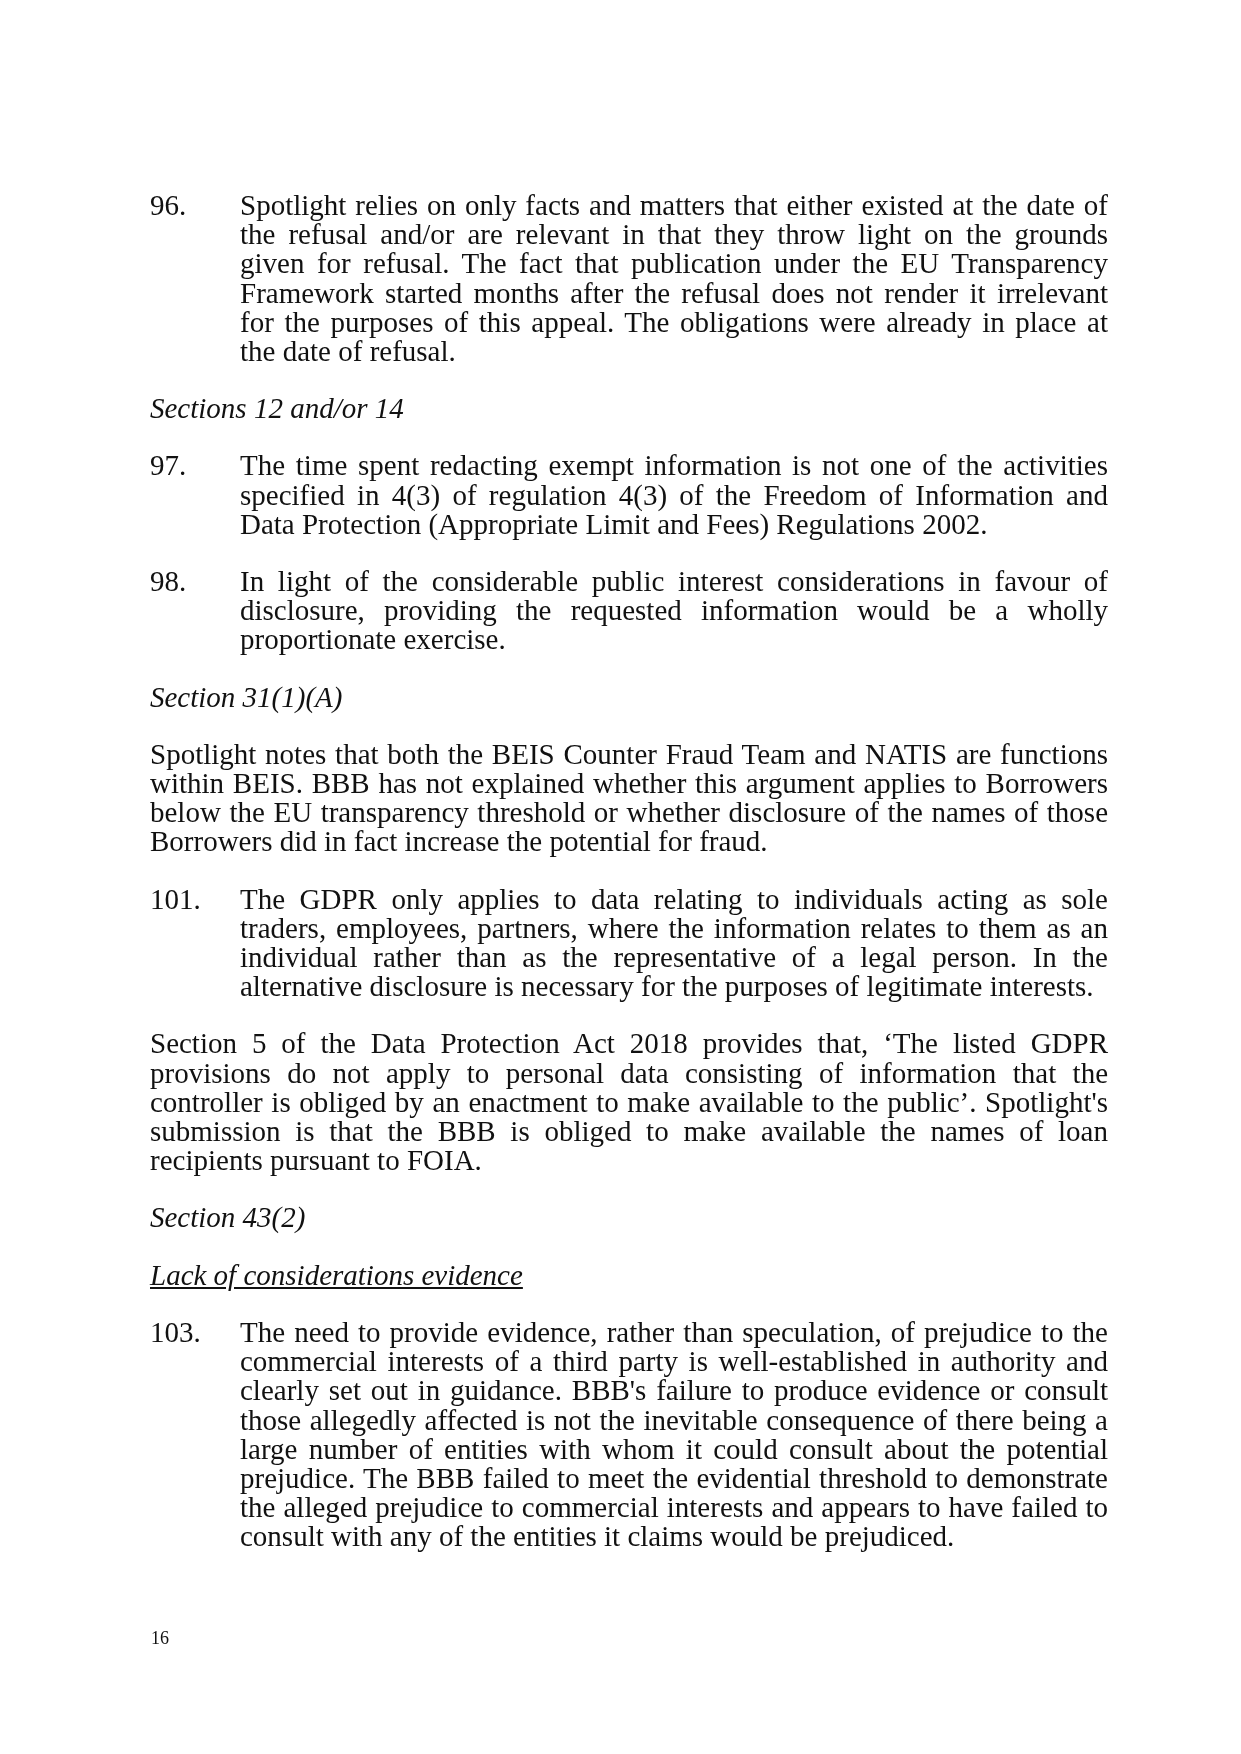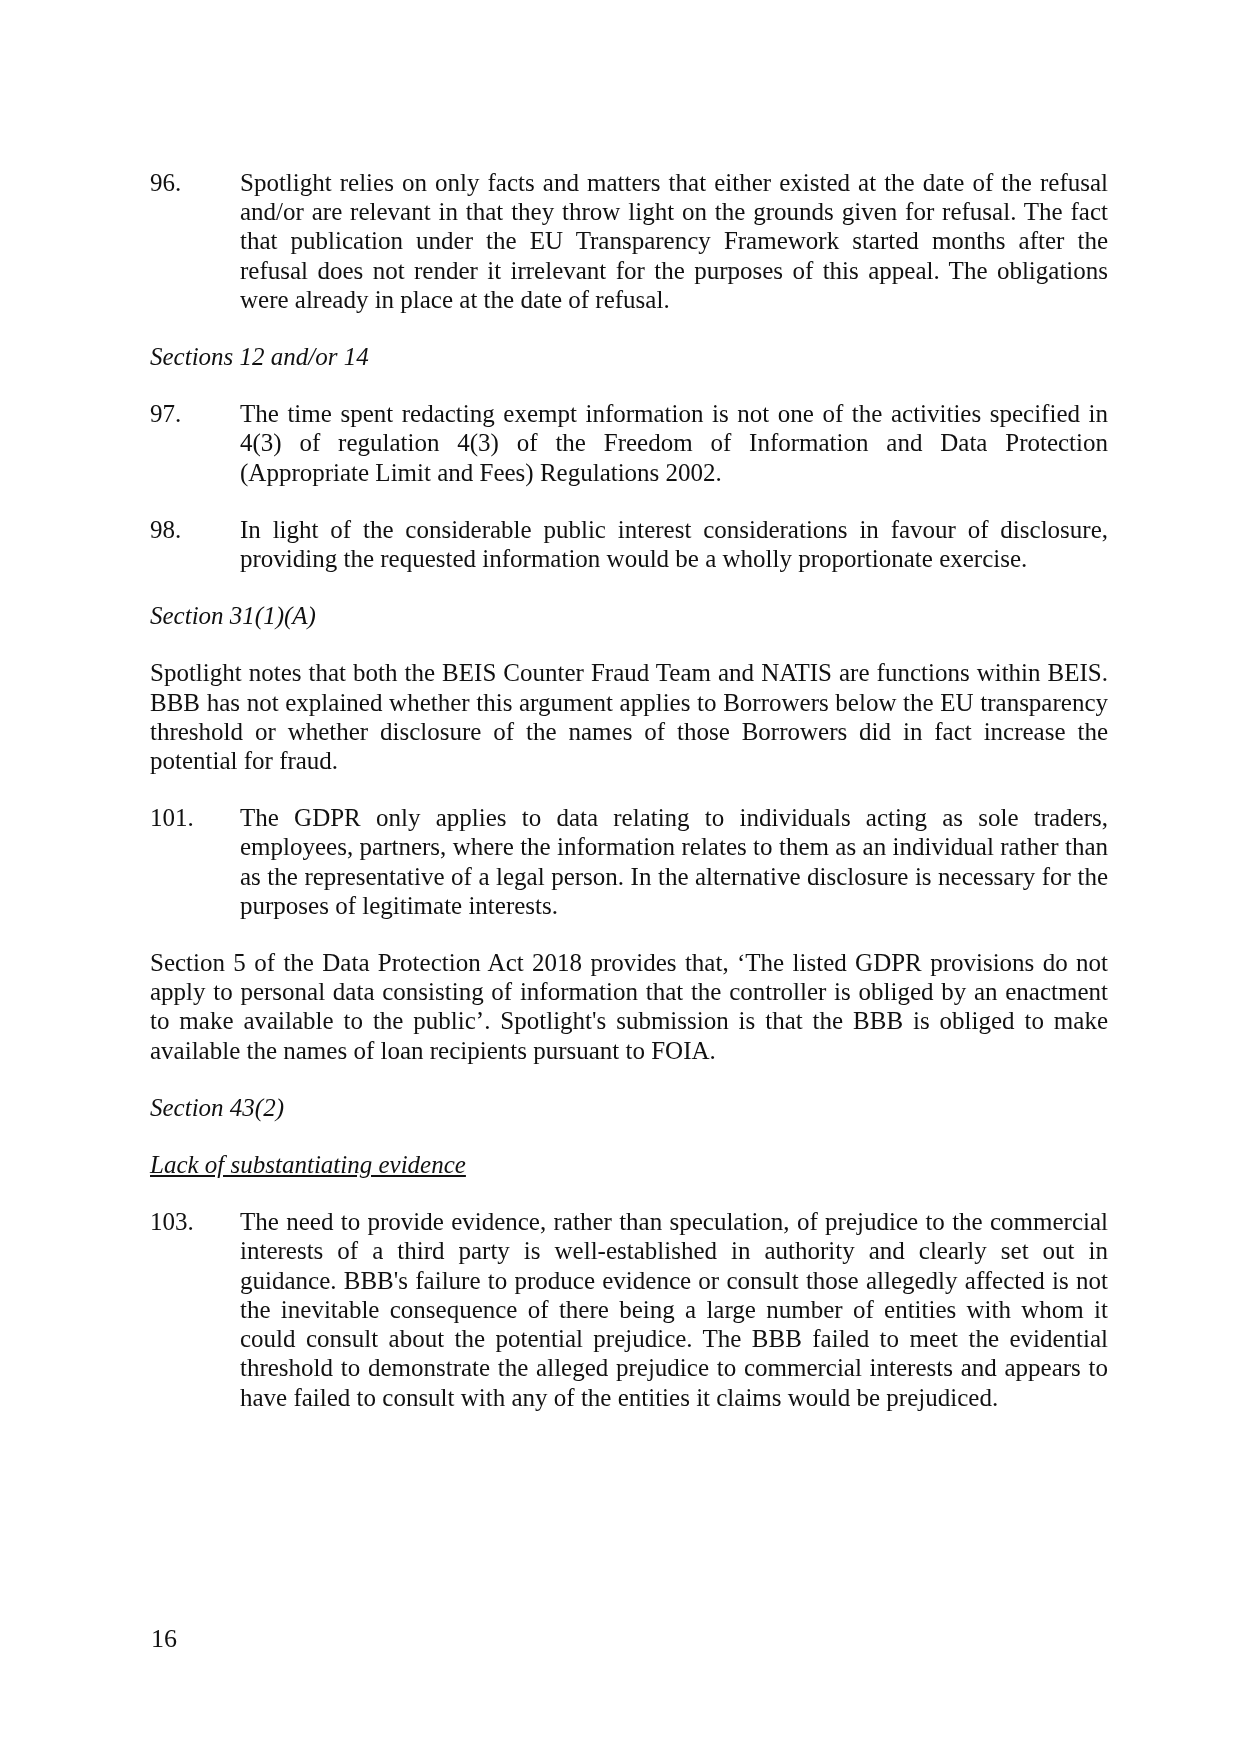--- a/index.html
+++ b/index.html
@@ -1,24 +1,24 @@
 <!DOCTYPE html>
 <html><head>
 <meta charset="utf-8">
 <style>
   html, body { margin: 0; padding: 0; background: #ffffff; }
   body { width: 1241px; height: 1754px; position: relative; overflow: hidden;
          font-family: "Liberation Serif", "DejaVu Serif", serif; color: #111111; }
-  .page { position: absolute; left: 150px; top: 168px; width: 958px; font-size: 25px; line-height: 29.2px; }
+  .page { position: absolute; left: 150px; top: 191px; width: 958px; font-size: 29px; line-height: 29.2px; }
   .para { display: flex; margin: 0 0 28px 0; }
   .num { width: 90px; flex: 0 0 90px; }
   .text { flex: 1; text-align: justify; }
   .heading { font-style: italic; margin: 0 0 28px 0; }
   .heading.ul { text-decoration: underline; }
-  .pageno { position: absolute; left: 151px; top: 1624px; font-size: 26px; line-height: 29px; }
+  .pageno { position: absolute; left: 151px; top: 1624px; font-size: 18px; line-height: 29px; }
 </style>
 </head>
 <body>
 
 <div class="page">
   <div class="para">
     <div class="num">96.</div>
     <div class="text">Spotlight relies on only facts and matters that either existed at the date of the refusal and/or are relevant in that they throw light on the grounds given for refusal. The fact that publication under the EU Transparency Framework started months after the refusal does not render it irrelevant for the purposes of this appeal. The obligations were already in place at the date of refusal.</div>
   </div>
   <div class="heading">Sections 12 and/or 14</div>
@@ -35,20 +35,20 @@
     <div class="text">Spotlight notes that both the BEIS Counter Fraud Team and NATIS are functions within BEIS. BBB has not explained whether this argument applies to Borrowers below the EU transparency threshold or whether disclosure of the names of those Borrowers did in fact increase the potential for fraud.</div>
   </div>
   <div class="para">
     <div class="num">101.</div>
     <div class="text">The GDPR only applies to data relating to individuals acting as sole traders, employees, partners, where the information relates to them as an individual rather than as the representative of a legal person. In the alternative disclosure is necessary for the purposes of legitimate interests.</div>
   </div>
   <div class="para">
     <div class="text">Section 5 of the Data Protection Act 2018 provides that, ‘The listed GDPR provisions do not apply to personal data consisting of information that the controller is obliged by an enactment to make available to the public’.  Spotlight's submission is that the BBB is obliged to make available the names of loan recipients pursuant to FOIA.</div>
   </div>
   <div class="heading">Section 43(2)</div>
-  <div class="heading ul">Lack of substantiating evidence</div>
+  <div class="heading ul">Lack of considerations evidence</div>
   <div class="para">
     <div class="num">103.</div>
     <div class="text">The need to provide evidence, rather than speculation, of prejudice to the commercial interests of a third party is well-established in authority and clearly set out in guidance. BBB's failure to produce evidence or consult those allegedly affected is not the inevitable consequence of there being a large number of entities with whom it could consult about the potential prejudice. The BBB failed to meet the evidential threshold to demonstrate the alleged prejudice to commercial interests and appears to have failed to consult with any of the entities it claims would be prejudiced.</div>
   </div>
 </div>
 
 <div class="pageno">16</div>
 
 </body></html>

